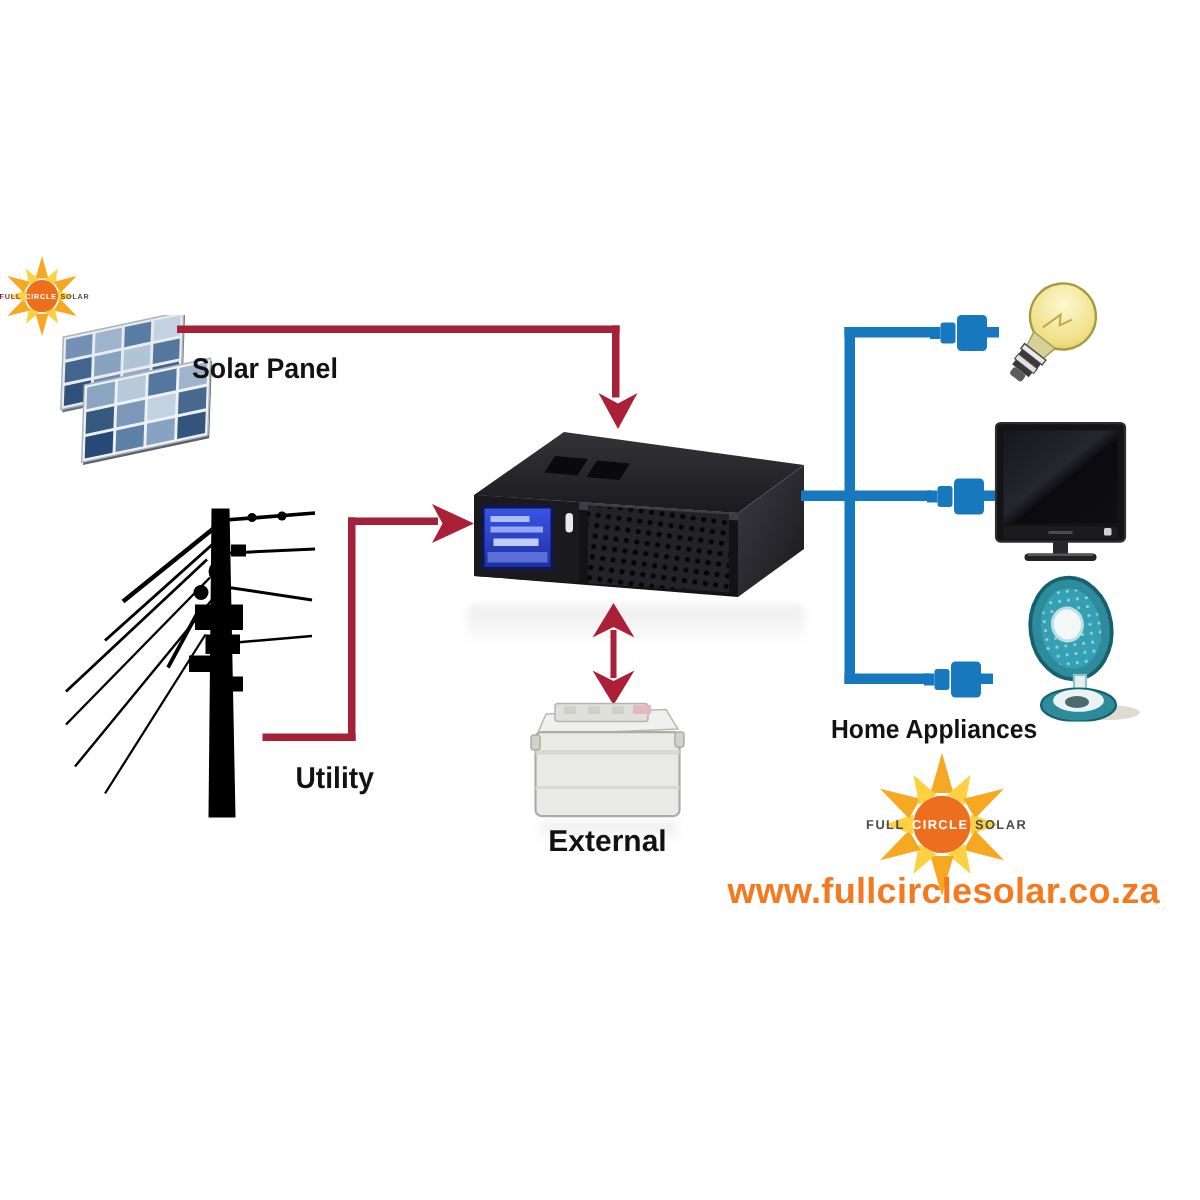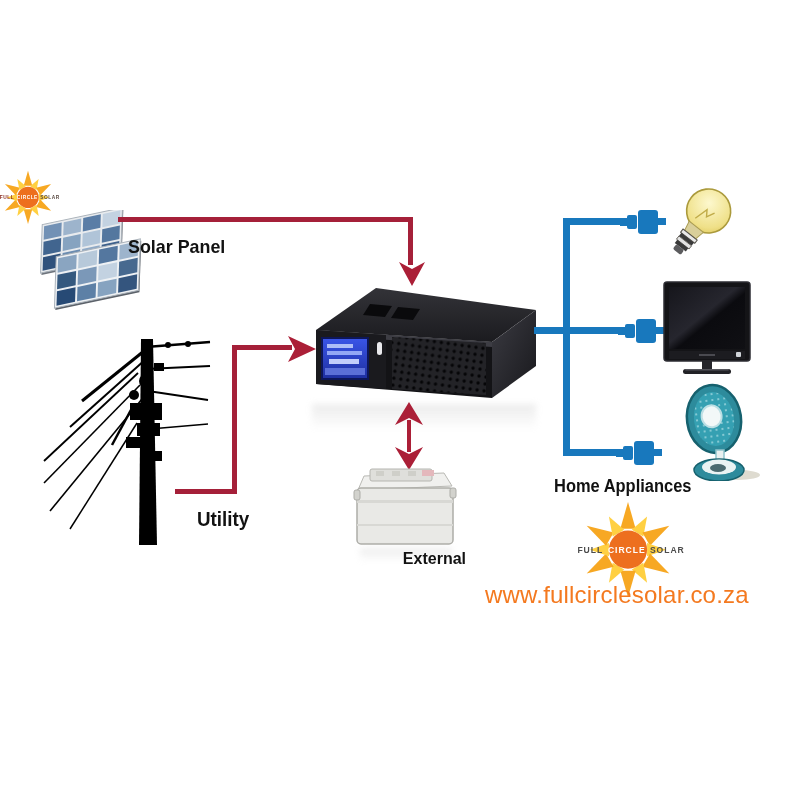--- a/index.html
+++ b/index.html
@@ -178,21 +178,21 @@
     <rect x="56" y="5" width="8" height="5" fill="#cfcfc9"></rect>
       <rect x="70" y="4" width="12" height="6" fill="#e4b8bc"></rect>
     <rect x="5" y="22" width="96" height="56" rx="4" fill="#e9e9e6" stroke="#adada8" stroke-width="1.5"></rect>
     <rect x="5" y="34" width="96" height="3" fill="#d8d8d4"></rect>
     <rect x="5" y="58" width="96" height="2" fill="#d8d8d4"></rect>
     <rect x="2" y="24" width="6" height="10" rx="2" fill="#d2d2cd" stroke="#adada8" stroke-width="1"></rect>
     <rect x="98" y="22" width="6" height="10" rx="2" fill="#d2d2cd" stroke="#adada8" stroke-width="1"></rect>
   </svg>
   <div class="soft-shadow" style="left:360px;top:548px;width:92px;height:14px"></div>
 
-  <div class="lbl" style="left:316px;top:550px;width:150px;font-size:16px;text-align:right;transform:none">
+  <div class="lbl" style="left:330px;top:550px;width:150px;font-size:20px;text-align:center;transform:none">
     <div>External</div>
   </div>
 
   <div class="blue-line" style="left:534px;top:327px;width:32px;height:7px"></div>
   <div class="blue-line" style="left:563px;top:218px;width:7px;height:238px"></div>
   <div class="blue-line" style="left:563px;top:218px;width:62px;height:7px"></div>
   <div class="blue-line" style="left:563px;top:327px;width:58px;height:7px"></div>
   <div class="blue-line" style="left:563px;top:449px;width:57px;height:7px"></div>
 
   <svg class="abs" style="left:620px;top:208px" width="46" height="28" viewBox="0 0 46 28">
@@ -296,16 +296,16 @@
       <polygon points="60,12 53,32 67,32" fill="#ffd042" transform="rotate(330 60 52)"></polygon>
     </g>
     <circle cx="60" cy="52" r="20" fill="#ed6f1e"></circle>
     <text y="55.5" font-family="Liberation Sans, sans-serif" font-size="9" font-weight="bold" letter-spacing="1">
       <tspan x="7" fill="#4c4c4c">FULL</tspan>
       <tspan x="39" fill="#ffffff">CIRCLE</tspan>
       <tspan x="83" fill="#4c4c4c">SOLAR</tspan>
     </text>
   </svg>
 
-  <div class="abs" style="left:485px;top:581px;font-size:24px;font-weight:normal;color:#f4791f;
+  <div class="abs" style="left:485px;top:581px;font-size:24px;font-weight:bold;color:#f4791f;
        font-family:'Liberation Sans',sans-serif;letter-spacing:0.2px">www.fullcirclesolar.co.za</div>
 
 </div>
 
 </body></html>

